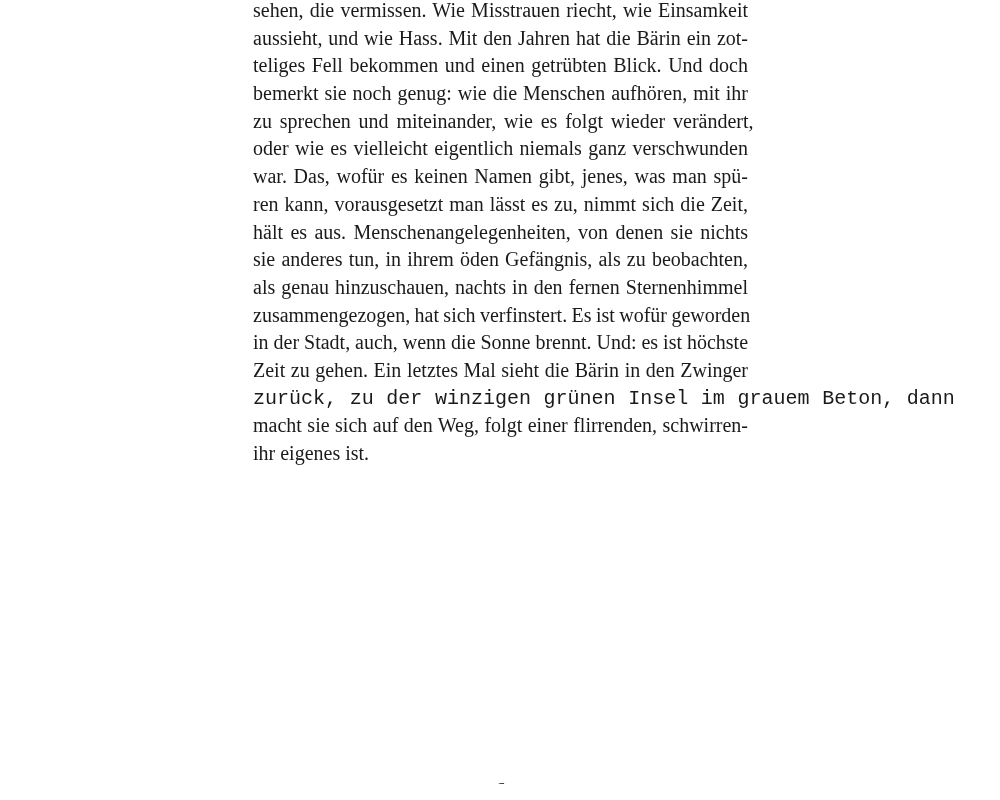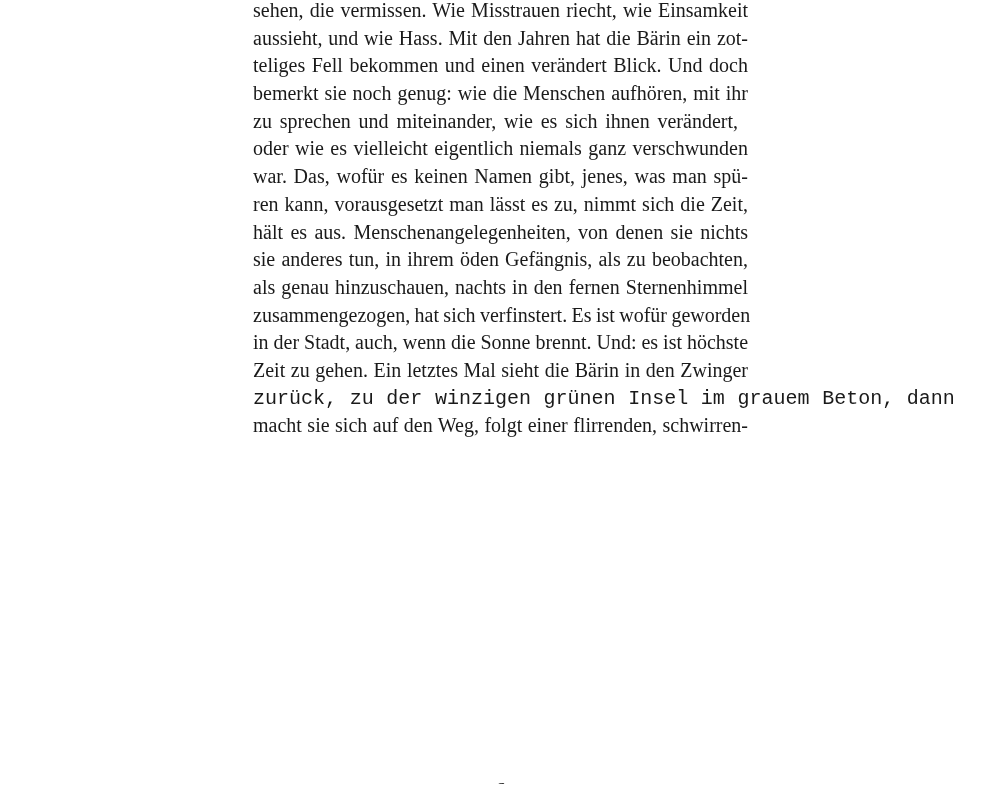--- a/index.html
+++ b/index.html
@@ -41,29 +41,30 @@
     color: #1a1a1a;
   }
 </style>
 </head>
 <body>
 
 <div class="page">
   <div class="text-block">
     <div class="text-line" style="word-spacing: 1.22px;">sehen, die vermissen. Wie Misstrauen riecht, wie Einsamkeit</div>
     <div class="text-line" style="word-spacing: 0.82px;">aussieht, und wie Hass. Mit den Jahren hat die Bärin ein zot-</div>
-    <div class="text-line" style="word-spacing: 1.54px;">teliges Fell bekommen und einen verändert Blick. Und doch</div>
+    <div class="text-line" style="word-spacing: 1.54px;">teliges Fell bekommen und einen getrübten Blick. Und doch</div>
     <div class="text-line" style="word-spacing: 0.94px;">bemerkt sie noch genug: wie die Menschen aufhören, mit ihr</div>
-    <div class="text-line" style="word-spacing: 2.83px;">zu sprechen und miteinander, wie es sich ihnen verändert,</div>
+    <div class="text-line" style="word-spacing: 2.83px;">zu sprechen und miteinander, wie es folgt wieder verändert,</div>
     <div class="text-line" style="word-spacing: 1.45px;">oder wie es vielleicht eigentlich niemals ganz verschwunden</div>
     <div class="text-line" style="word-spacing: 1.73px;">war. Das, wofür es keinen Namen gibt, jenes, was man spü-</div>
     <div class="text-line" style="word-spacing: 1.01px;">ren kann, vorausgesetzt man lässt es zu, nimmt sich die Zeit,</div>
     <div class="text-line" style="word-spacing: 2.4px;">hält es aus. Menschenangelegenheiten, von denen sie nichts</div>
     <div class="text-line" style="word-spacing: 1.19px; text-align: center;">sie anderes tun, in ihrem öden Gefängnis, als zu beobachten,</div>
     <div class="text-line" style="word-spacing: 1.05px;">als genau hinzuschauen, nachts in den fernen Sternenhimmel</div>
     <div class="text-line" style="word-spacing: -0.61px;">zusammengezogen, hat sich verfinstert. Es ist wofür geworden</div>
     <div class="text-line" style="word-spacing: -0.04px;">in der Stadt, auch, wenn die Sonne brennt. Und: es ist höchste</div>
     <div class="text-line" style="word-spacing: 0.57px;">Zeit zu gehen. Ein letztes Mal sieht die Bärin in den Zwinger</div>
     <div class="text-line" style="word-spacing: 0.63px; font-family: Liberation Mono, monospace;">zurück, zu der winzigen grünen Insel im grauem Beton, dann</div>
     <div class="text-line" style="word-spacing: 0.49px;">macht sie sich auf den Weg, folgt einer flirrenden, schwirren-</div>
+    <div class="text-line">ihr eigenes ist.</div>
   </div>
   <div class="page-number">6</div>
 </div>
 
 </body></html>

